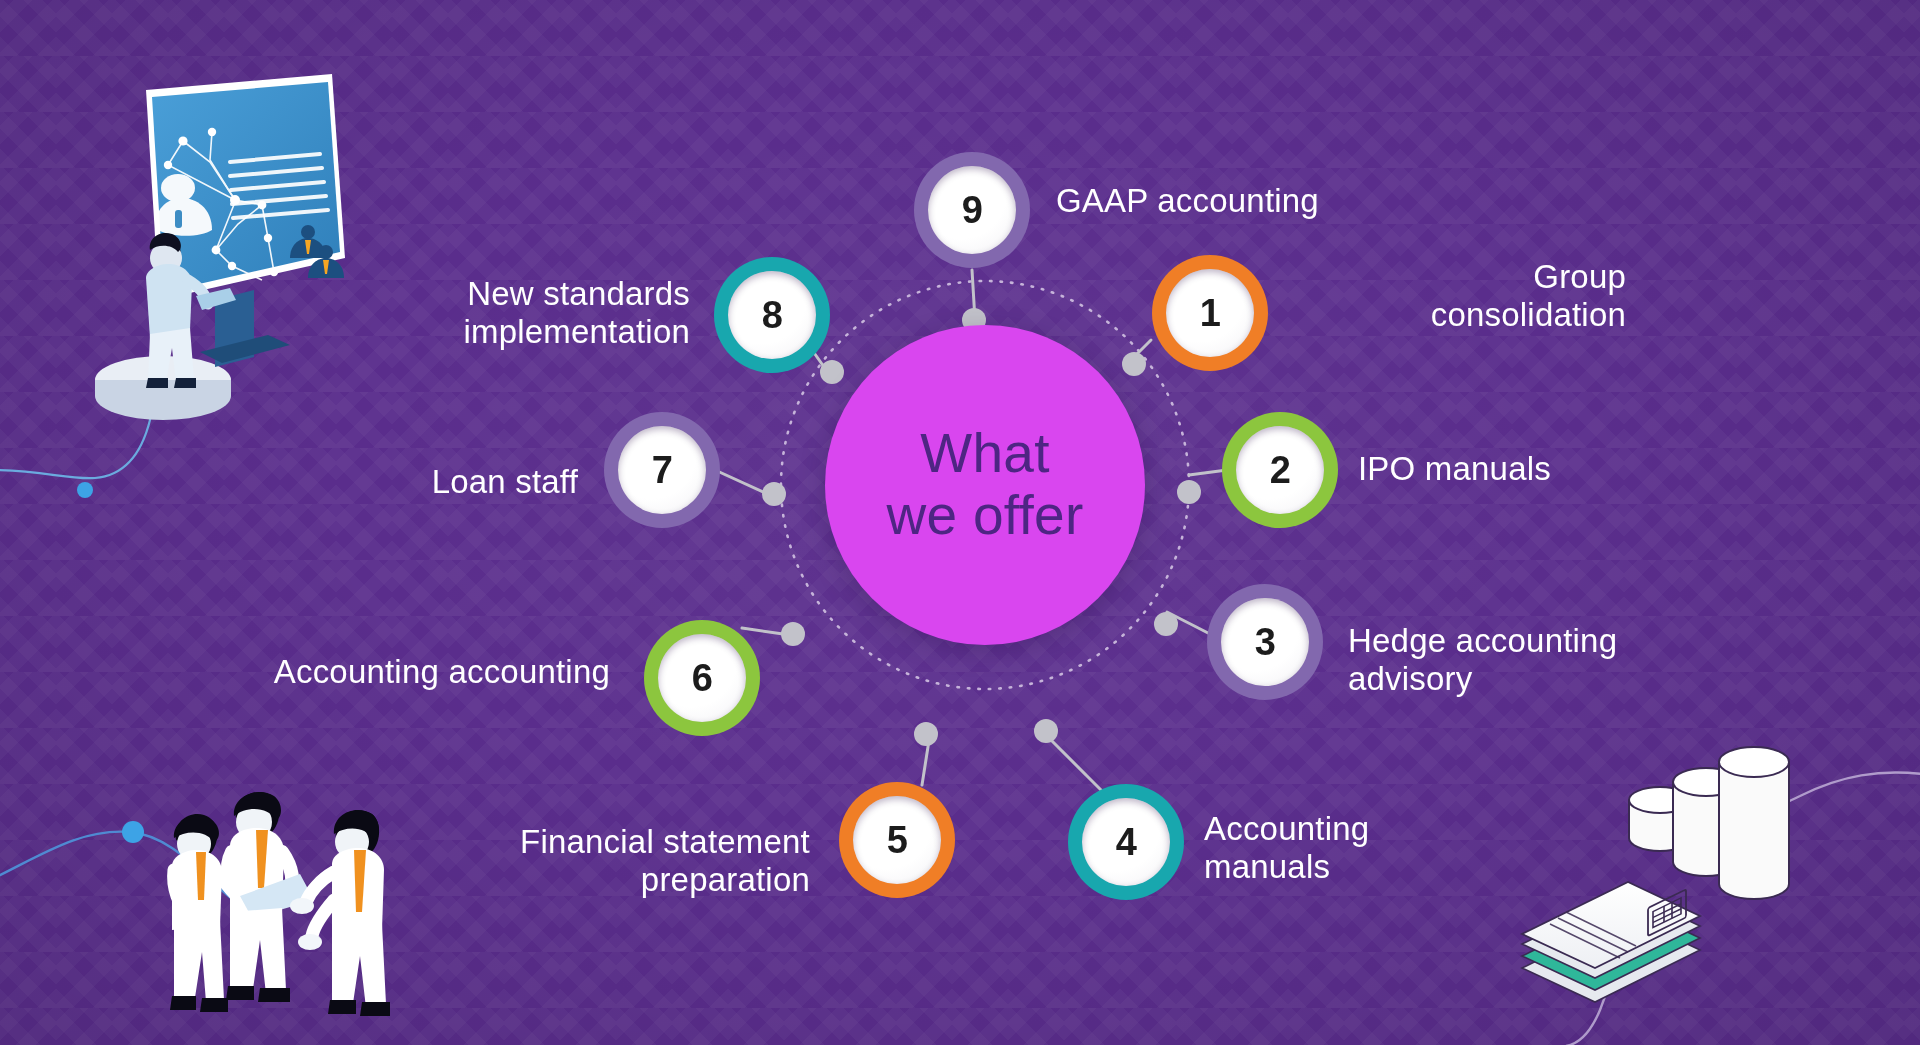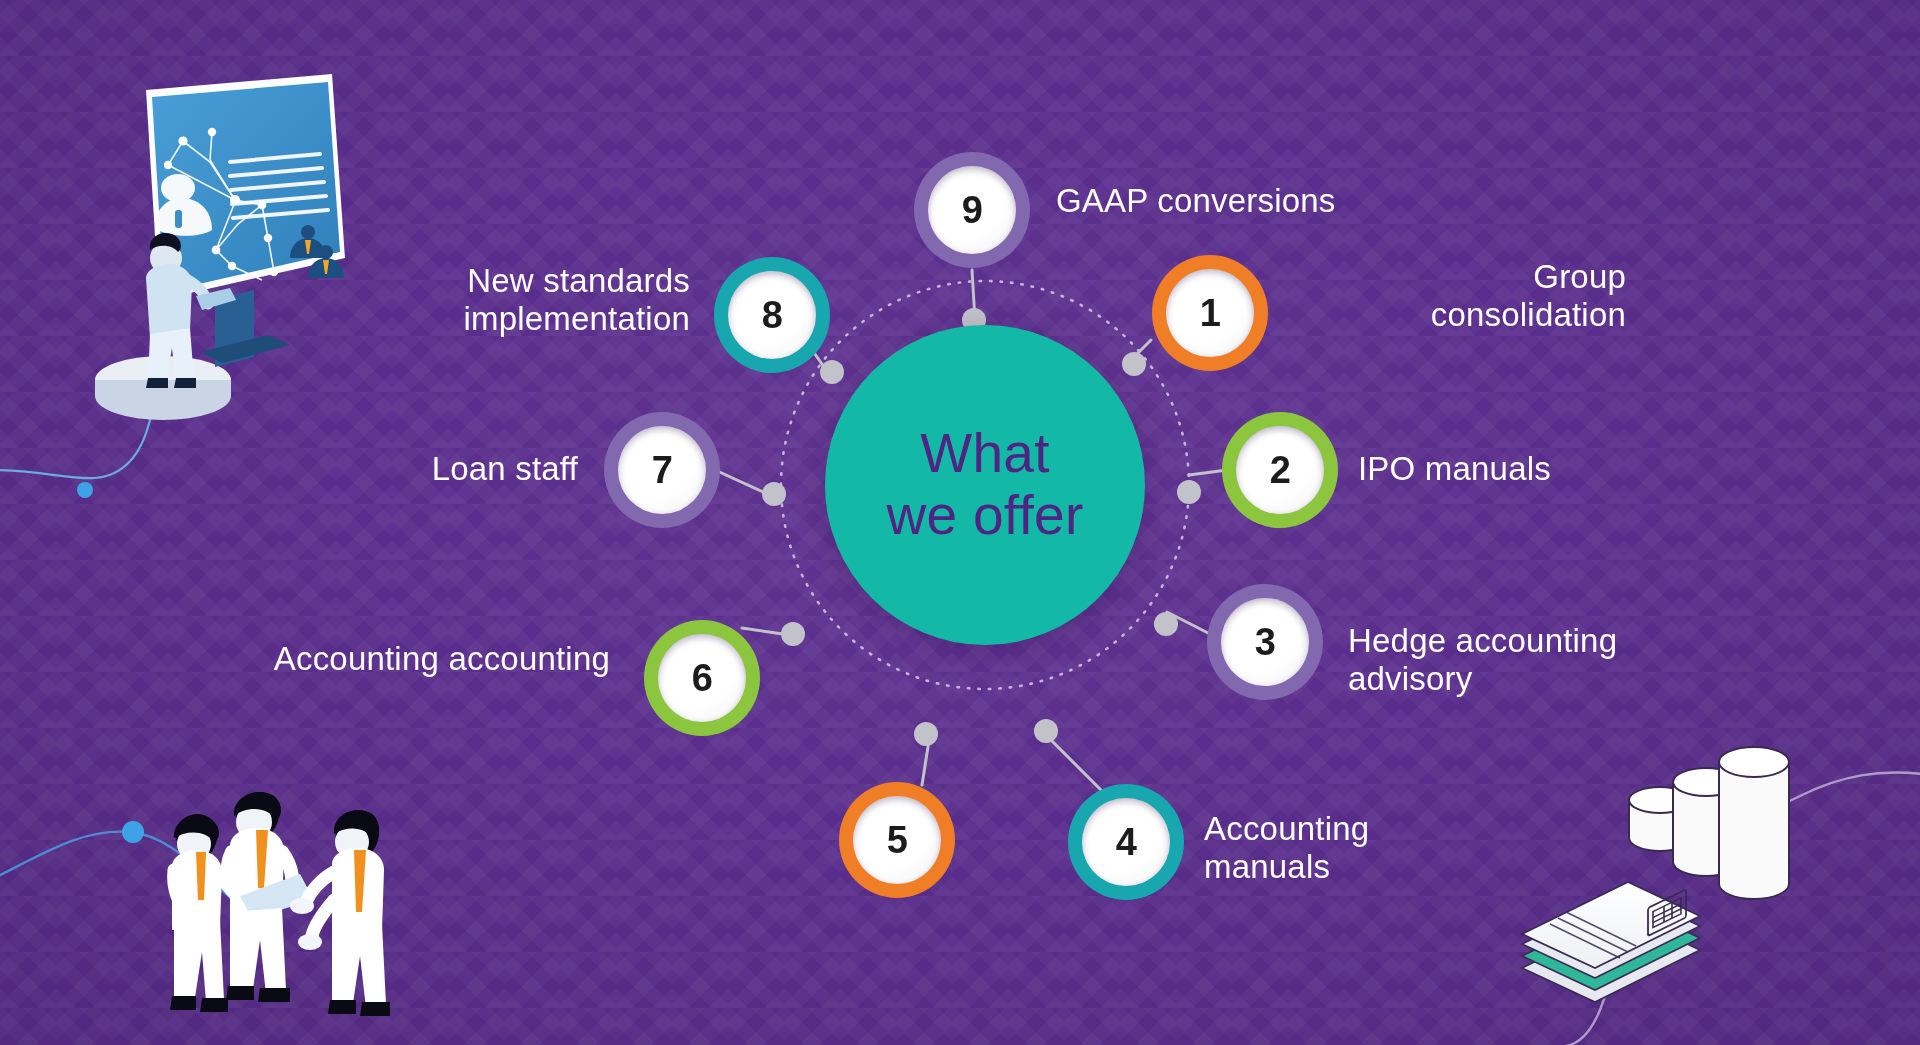--- a/index.html
+++ b/index.html
@@ -45,25 +45,25 @@
   }
 
   
   .label{
     position:absolute;color:#ffffff;line-height:1.16;
     font-size:33px;font-weight:400;letter-spacing:.2px;
     font-family:"Liberation Sans", sans-serif;
     white-space:pre-line;
   }
   .label.right{text-align:left;}
-  .label.left{text-align:right;}
+  .label.left{text-align:right;margin-top:13px;}
 
   
   .hub{
-    position:absolute;border-radius:50%;background:#14b8a6;
+    position:absolute;border-radius:50%;background:#d946ef;
     display:flex;align-items:center;justify-content:center;
     box-shadow:0 6px 26px rgba(30,5,60,.25);
   }
   .hub-text{
     color:#4e2583;font-size:55px;line-height:1.12;text-align:center;
     font-weight:400;font-family:"Liberation Sans", sans-serif;white-space:pre-line;
     letter-spacing:.3px;
   }
 </style>
 </head>
@@ -306,20 +306,22 @@
     </div>
   </div>
   <div class="label right" style="left:1204px;top:810px;width:320px;">Accounting
 manuals</div>
 
   <div class="node" style="left:839px;top:782px;width:116px;height:116px;background:#F07E26;">
     <div class="disc" style="width:88px;height:88px;">
       <span class="num" style="font-size:38px;">5</span>
     </div>
   </div>
+  <div class="label left" style="left:440px;top:810px;width:370px;">Financial statement
+preparation</div>
 
   <div class="node" style="left:644px;top:620px;width:116px;height:116px;background:#8CC63E;">
     <div class="disc" style="width:88px;height:88px;">
       <span class="num" style="font-size:38px;">6</span>
     </div>
   </div>
   <div class="label left" style="left:210px;top:640px;width:400px;">Accounting accounting</div>
 
   <div class="node" style="left:604px;top:412px;width:116px;height:116px;background:#8268AE;">
     <div class="disc" style="width:88px;height:88px;">
@@ -334,15 +336,15 @@
     </div>
   </div>
   <div class="label left" style="left:340px;top:262px;width:350px;">New standards
 implementation</div>
 
   <div class="node" style="left:914px;top:152px;width:116px;height:116px;background:#8268AE;">
     <div class="disc" style="width:88px;height:88px;">
       <span class="num" style="font-size:38px;">9</span>
     </div>
   </div>
-  <div class="label right" style="left:1056px;top:182px;width:360px;">GAAP conversions</div>
+  <div class="label right" style="left:1056px;top:182px;width:360px;">GAAP accounting</div>
 
 </div>
 
 </body></html>

